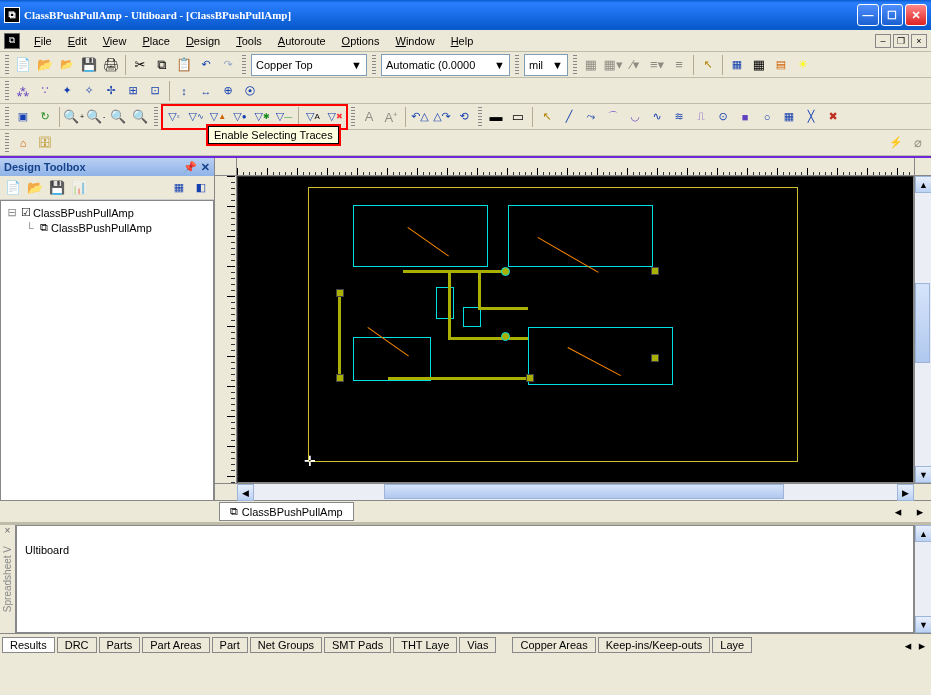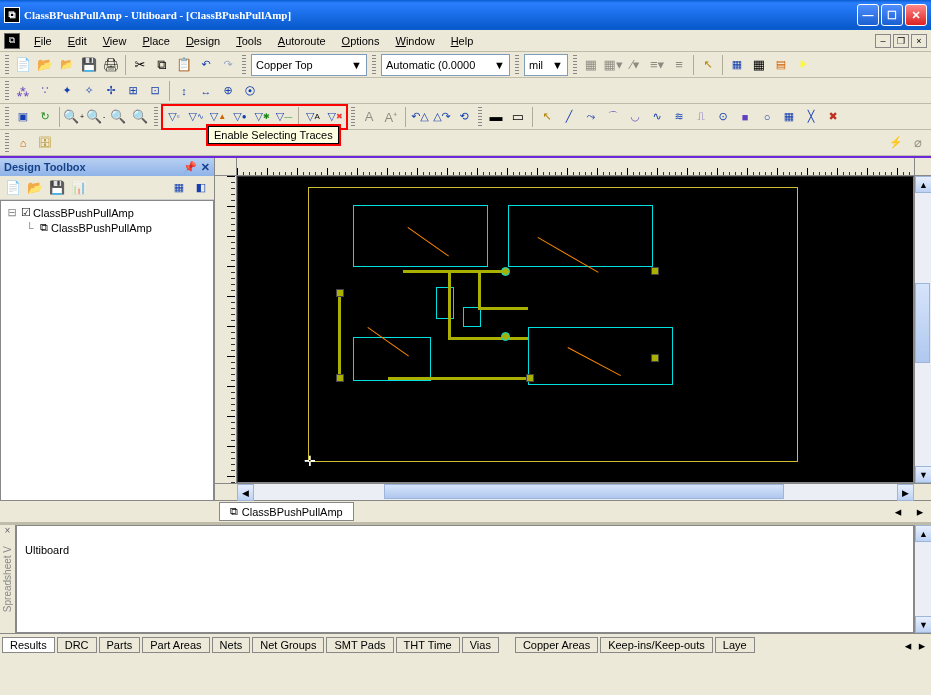--- a/index.html
+++ b/index.html
@@ -483,24 +483,24 @@
       <div class="strack"></div>
       <div class="sbtn">▼</div>
     </div>
   </div>
   <div class="outtabs" id="outtabs">
 
     <div class="tab active">Results</div>
       <div class="tab">DRC</div>
       <div class="tab">Parts</div>
       <div class="tab">Part Areas</div>
-      <div class="tab">Nets</div>
+      <div class="tab">Part</div>
       <div class="tab">Net Groups</div>
       <div class="tab">SMT Pads</div>
-      <div class="tab">THT Time</div>
+      <div class="tab">THT Laye</div>
       <div class="tab">Vias</div>
       <div style="width: 14px;"></div>
       <div class="tab">Copper Areas</div>
       <div class="tab">Keep-ins/Keep-outs</div>
       <div class="tab">Laye</div>
       <div class="nav">
       <div class="tbtn" style="width:14px;height:16px">◂</div>
       <div class="tbtn" style="width:14px;height:16px">▸</div>
     </div>
   </div>

